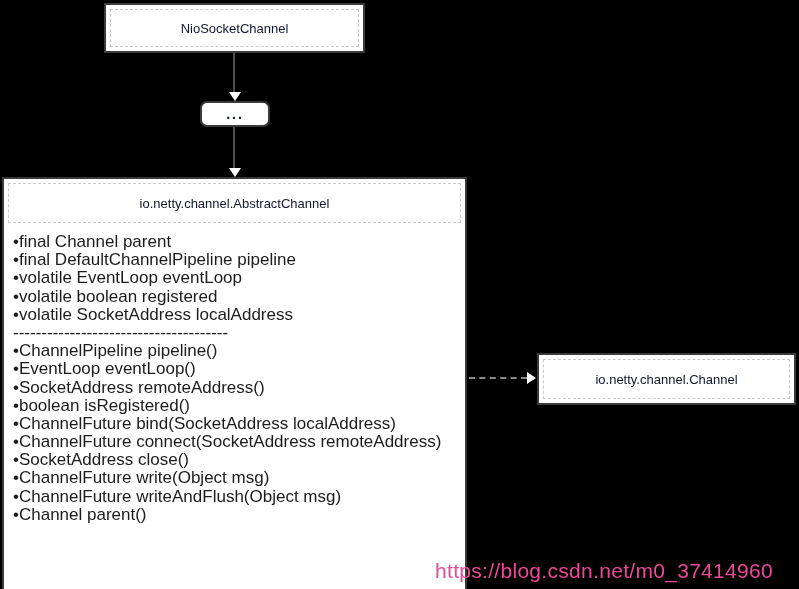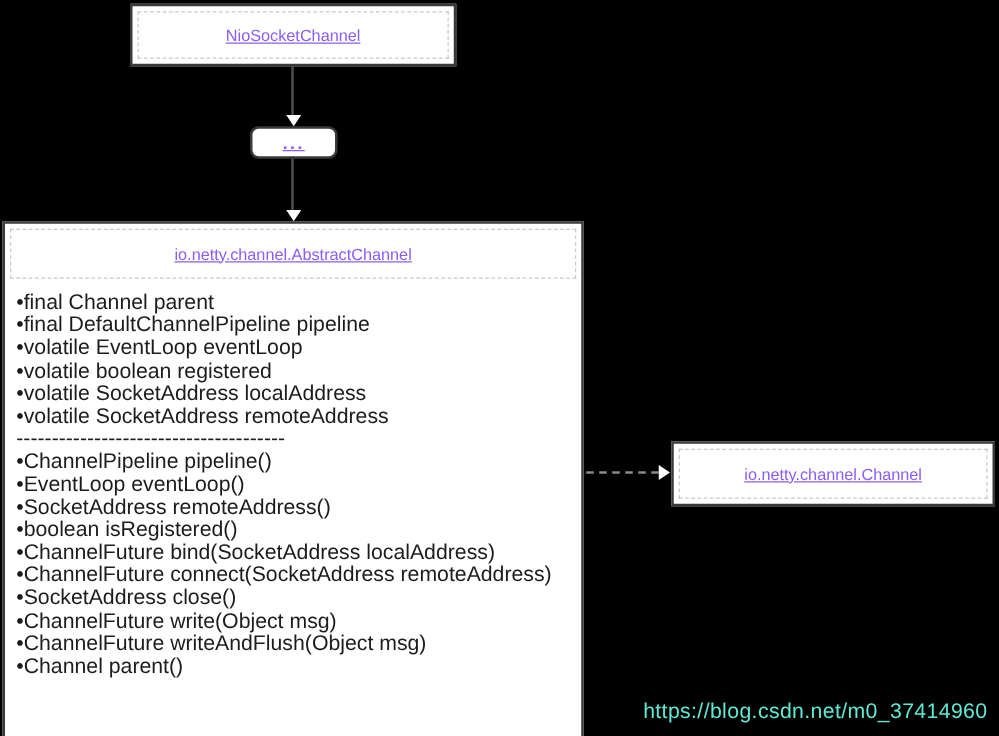--- a/index.html
+++ b/index.html
@@ -20,23 +20,22 @@
   .node .inner-dashed {
     position: absolute;
     top: 4px; left: 4px; right: 4px; bottom: 4px;
     border: 1px dashed #c9c9c9;
     display: flex;
     align-items: center;
     justify-content: center;
   }
   .node-label {
     font-size: 13px;
-    color: #8b5cf6;
+    color: #0f172a;
     white-space: nowrap;
-    text-decoration: underline;
   }
   #top-box { left: 104px; top: 3px; width: 261px; height: 50px; }
   #dots-box {
     left: 200px; top: 101px; width: 70px; height: 26px;
     border-radius: 7px;
     display: flex; align-items: center; justify-content: center;
   }
   #dots-box .node-label { font-weight: bold; font-size: 14px; letter-spacing: 2px; }
   #main-box { left: 2px; top: 177px; width: 465px; height: 436px; }
   #main-box .header {
@@ -71,23 +70,23 @@
   .arrowhead-right {
     position: absolute;
     width: 0; height: 0;
     border-top: 6px solid transparent;
     border-bottom: 6px solid transparent;
     border-left: 9px solid #ffffff;
   }
   #watermark {
     position: absolute;
     top: 559px;
-    right: 9px;
-    font-size: 17px;
-    color: #5eead4;
+    right: 26px;
+    font-size: 21px;
+    color: #ec4899;
     letter-spacing: 0.3px;
     white-space: nowrap;
   }
 </style>
 </head>
 <body>
 
 <div id="canvas">
 
   <div class="node" id="top-box">
@@ -109,21 +108,20 @@
   <div class="node" id="main-box">
     <div class="header">
       <span class="node-label">io.netty.channel.AbstractChannel</span>
     </div>
     <div class="body">
       <div class="member-row">•final Channel parent</div>
       <div class="member-row">•final DefaultChannelPipeline pipeline</div>
       <div class="member-row">•volatile EventLoop eventLoop</div>
       <div class="member-row">•volatile boolean registered</div>
       <div class="member-row">•volatile SocketAddress localAddress</div>
-      <div class="member-row">•volatile SocketAddress remoteAddress</div>
       <div class="member-row">--------------------------------------</div>
       <div class="member-row">•ChannelPipeline pipeline()</div>
       <div class="member-row">•EventLoop eventLoop()</div>
       <div class="member-row">•SocketAddress remoteAddress()</div>
       <div class="member-row">•boolean isRegistered()</div>
       <div class="member-row">•ChannelFuture bind(SocketAddress localAddress)</div>
       <div class="member-row">•ChannelFuture connect(SocketAddress remoteAddress)</div>
       <div class="member-row">•SocketAddress close()</div>
       <div class="member-row">•ChannelFuture write(Object msg)</div>
       <div class="member-row">•ChannelFuture writeAndFlush(Object msg)</div>

